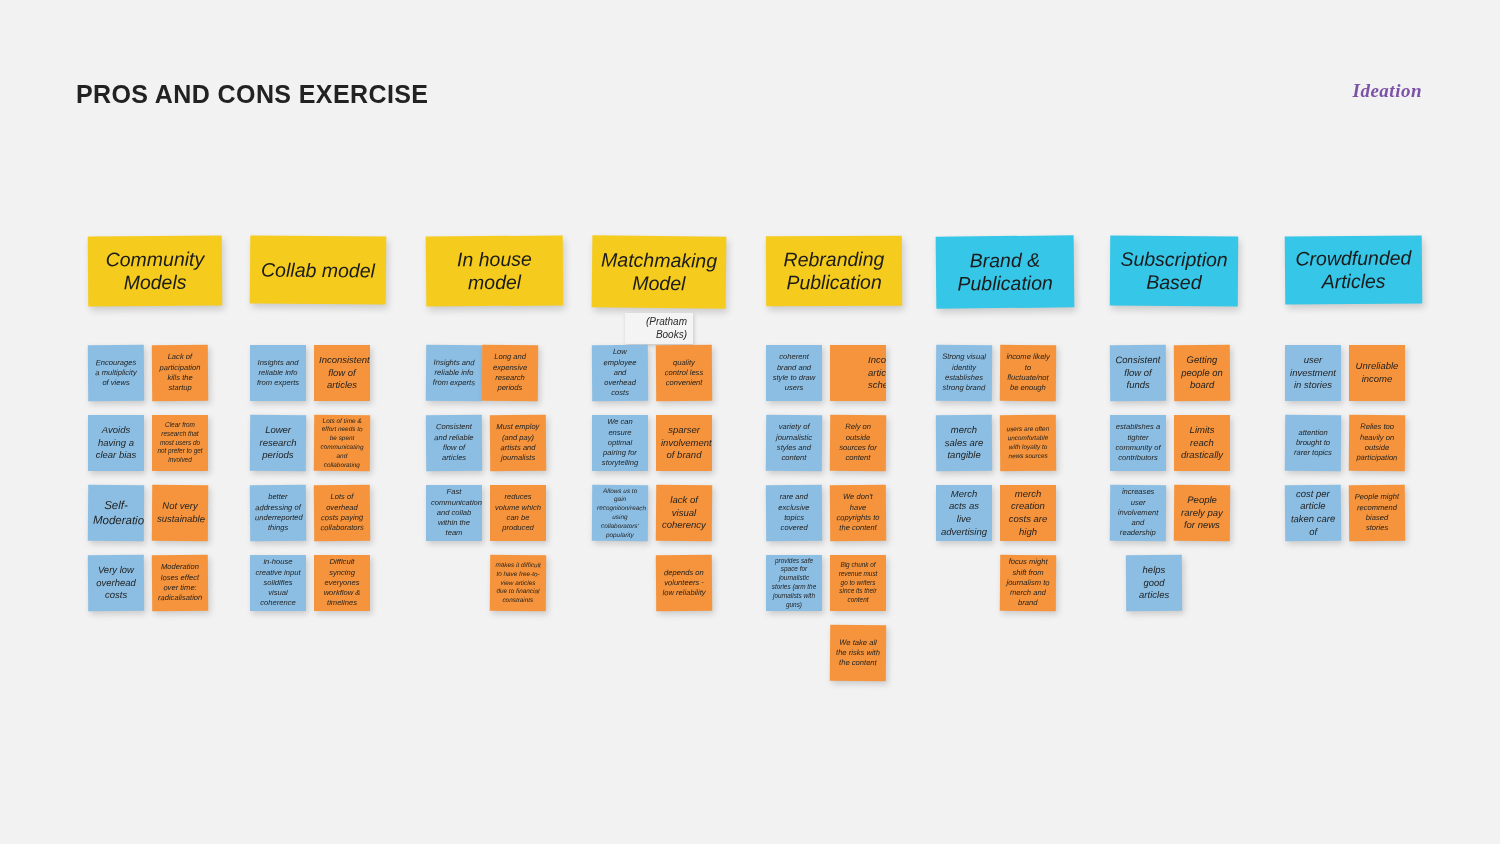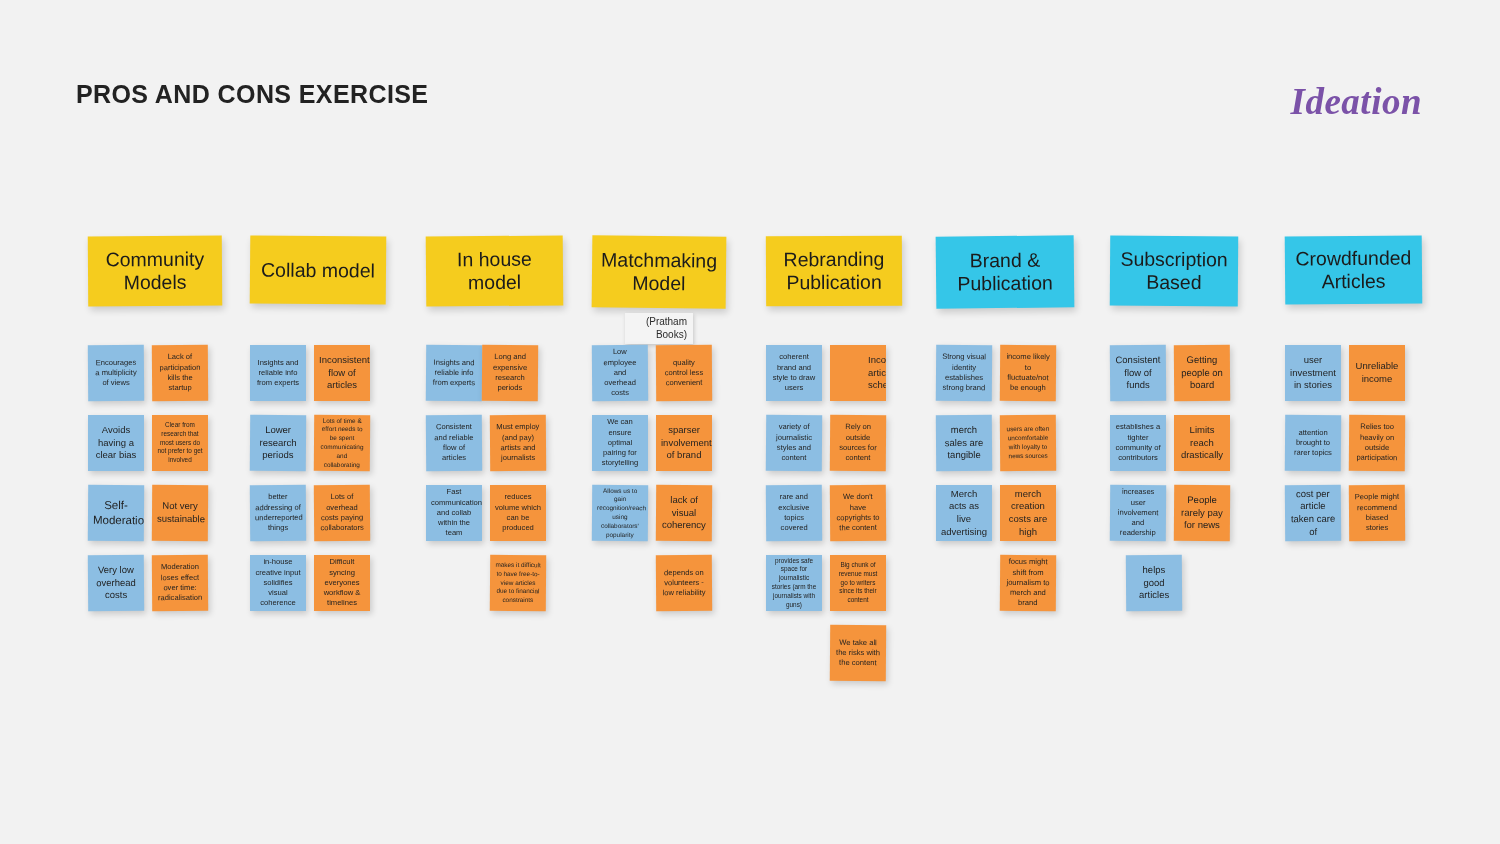--- a/index.html
+++ b/index.html
@@ -27,33 +27,34 @@
     color: #222222;
     font-family: "Liberation Sans", sans-serif;
   }
   #brand-logo {
     position: absolute;
     right: 78px;
     top: 80px;
     font-family: "Liberation Serif", serif;
     font-style: italic;
     font-weight: bold;
-    font-size: 37px;
+    font-size: 19px;
     color: #7B52A8;
     letter-spacing: 0.5px;
     margin-left: 36px;
   }
 
   
   #board {
     position: absolute;
     left: 0;
     top: 0;
     width: 1456px;
     height: 844px;
+    font-style: italic;
   }
   .column {
     position: absolute;
     top: 236px;
   }
 
   .col-header {
     position: absolute;
     left: 0;
     top: 0;

